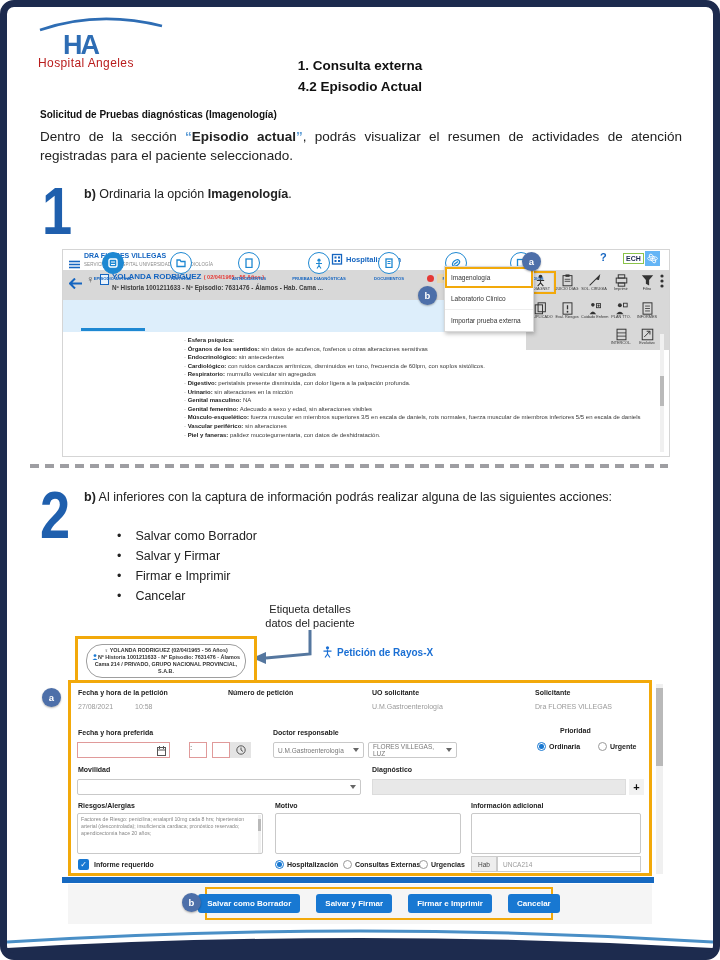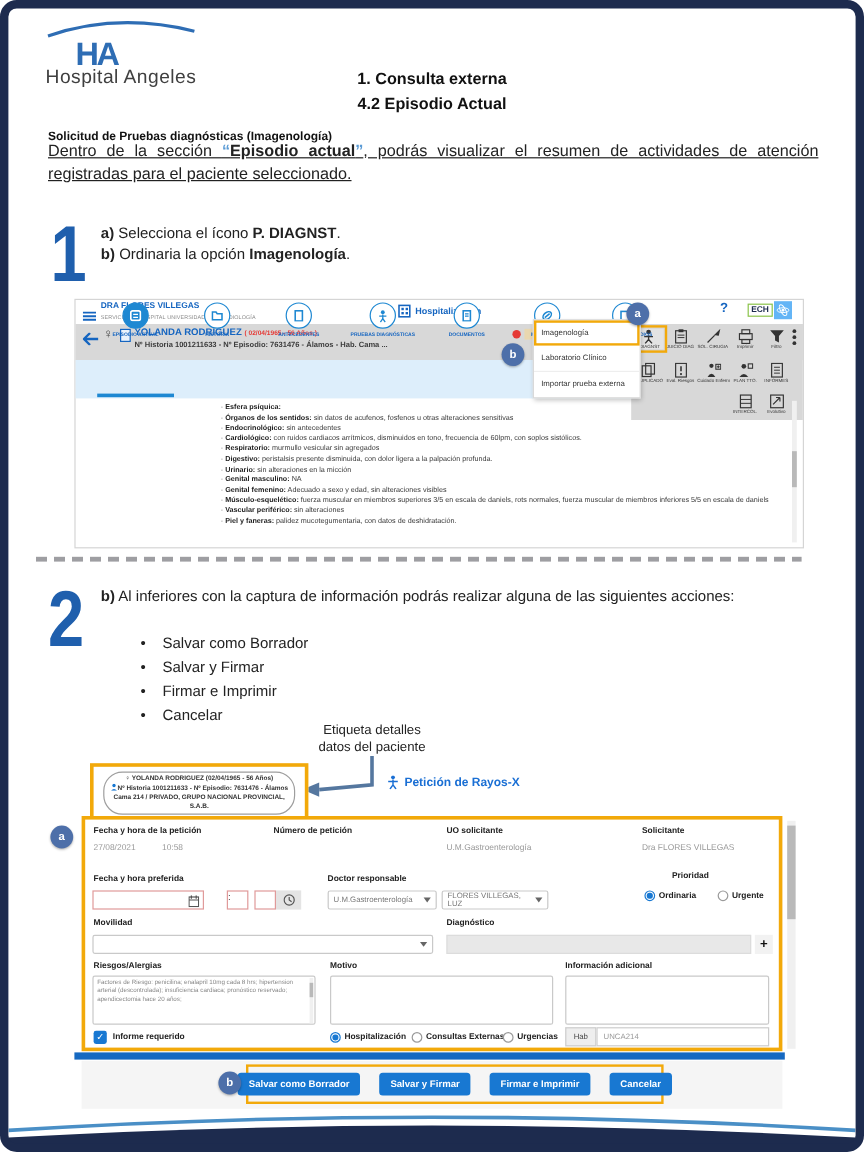--- a/index.html
+++ b/index.html
@@ -3,21 +3,21 @@
 <meta charset="utf-8">
 <style>
   html,body{margin:0;padding:0;background:#e9e9e9;}
   .page{position:relative;width:720px;height:960px;background:#fff;
         font-family:"Liberation Sans",sans-serif;overflow:hidden;}
   .frame{position:absolute;inset:0;border:7px solid #1d2b4e;border-radius:14px;pointer-events:none;z-index:60;}
   .abs{position:absolute;}
   b{font-weight:bold;}
 
   
-  .logo-name{font-size:16px;color:#404040;letter-spacing:.4px;}
+  .logo-name{font-size:12px;color:#b91c1c;letter-spacing:.4px;}
   .title-c{width:360px;left:180px;text-align:center;font-size:13.5px;font-weight:bold;color:#111;}
   .heading{font-size:10px;font-weight:bold;color:#111;}
   .para{width:642px;font-size:13.5px;color:#222;text-align:justify;line-height:19px;}
   .q{color:#5b9bd5;font-weight:bold;}
 
   
   .step-num{font-size:66px;font-weight:bold;color:#1f5fad;line-height:62px;transform:scaleX(.82);transform-origin:left;}
   .step-text{font-size:12.5px;color:#222;line-height:17.5px;width:585px;}
   .bullets{font-size:12.5px;color:#222;}
   .bullet{margin:0 0 8px 0;line-height:12px;}
@@ -120,25 +120,24 @@
       <path d="M4,18 Q62,-2 126,14" stroke="#2e6db4" stroke-width="2.6" fill="none"></path>
       <text x="27" y="42" font-size="27" font-weight="bold" fill="#2e6db4" font-family="Liberation Sans, sans-serif" letter-spacing="-2">HA</text>
     </svg>
   </div>
   <div class="abs logo-name" style="left:38px;top:56px;">Hospital Angeles</div>
 
   <div class="abs title-c" style="top:58px;">1. Consulta externa</div>
   <div class="abs title-c" style="top:79px;">4.2 Episodio Actual</div>
 
   <div class="abs heading" style="left:40px;top:109px;">Solicitud de Pruebas diagnósticas (Imagenología)</div>
-  <div class="abs para" style="left:40px;top:116px;text-decoration:underline;"><span>Dentro de la sección </span><span class="q">“</span><b>Episodio actual</b><span class="q">”</span><span>, podrás visualizar el resumen de actividades de atención registradas para el paciente seleccionado.</span></div>
+  <div class="abs para" style="left:40px;top:127px;"><span>Dentro de la sección </span><span class="q">“</span><b>Episodio actual</b><span class="q">”</span><span>, podrás visualizar el resumen de actividades de atención registradas para el paciente seleccionado.</span></div>
 
   <div class="abs step-num" style="left:42px;top:180px;">1</div>
   <div class="abs step-text" style="left:84px;top:186px;">
-    <div><b>a)</b><span> Selecciona el ícono </span><b>P. DIAGNST</b><span>.</span></div>
     <div><b>b)</b><span> Ordinaria la opción </span><b>Imagenología</b><span>.</span></div>
   </div>
 
   <div class="abs shot1">
 
     <div class="abs" style="left:6px;top:5px;">
       <svg width="11" height="9">
           <g stroke="#1565c0" stroke-width="1.6">
             <line x1="0" y1="1.5" x2="11" y2="1.5"></line>
             <line x1="0" y1="4.5" x2="11" y2="4.5"></line>

